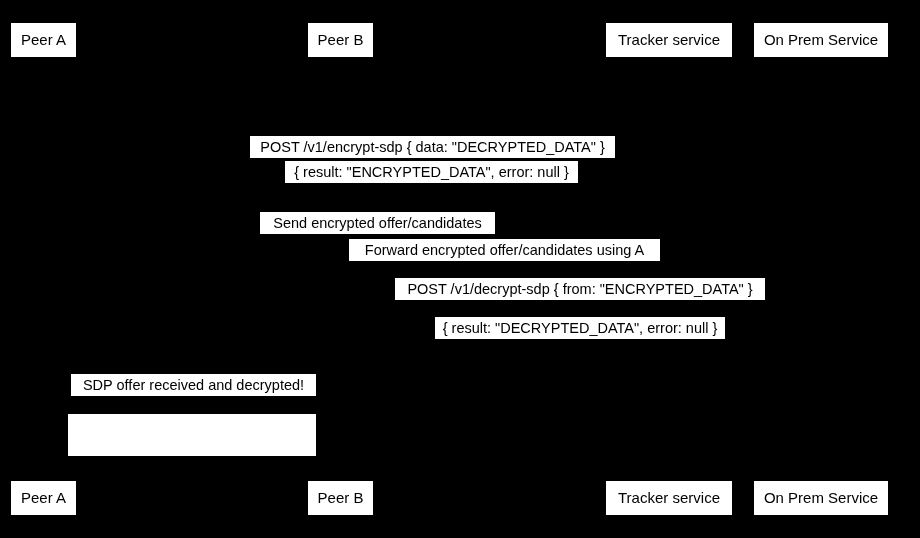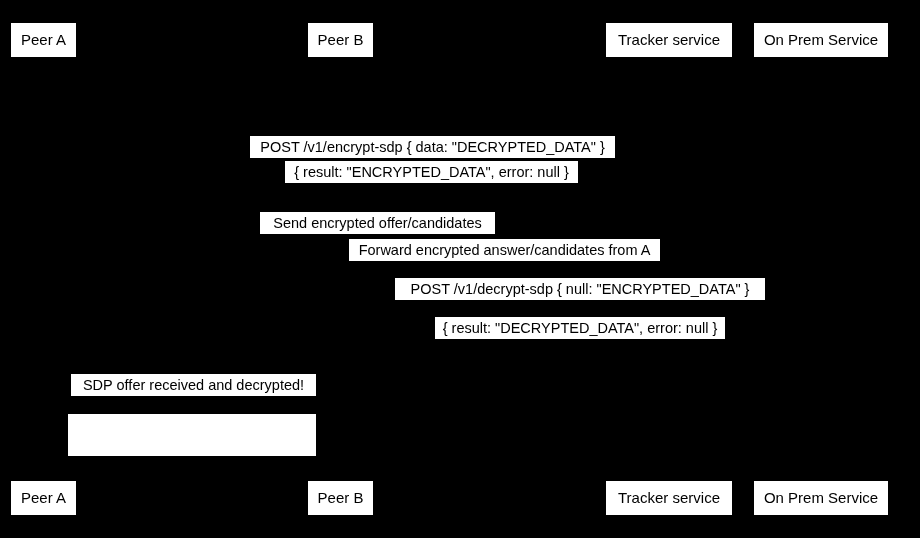--- a/index.html
+++ b/index.html
@@ -70,23 +70,23 @@
   <div class="participant" style="left:605px; top:22px; width:128px;">Tracker service</div>
   <div class="participant" style="left:753px; top:22px; width:136px;">On Prem Service</div>
 
 
   <div class="label" style="left:250px; top:122px; width:365px; height:22px;margin-top:14px;">POST /v1/encrypt-sdp { data: "DECRYPTED_DATA" }</div>
 
   <div class="label" style="left:285px; top:161px; width:293px; height:22px;">{ result: "ENCRYPTED_DATA", error: null }</div>
 
   <div class="label" style="left:238px; top:212px; width:235px; height:22px;margin-left:22px;">Send encrypted offer/candidates</div>
 
-  <div class="label" style="left:349px; top:239px; width:311px; height:22px;">Forward encrypted answer/candidates from A</div>
+  <div class="label" style="left:349px; top:239px; width:311px; height:22px;">Forward encrypted offer/candidates using A</div>
 
-  <div class="label" style="left:395px; top:278px; width:370px; height:22px;">POST /v1/decrypt-sdp { null: "ENCRYPTED_DATA" }</div>
+  <div class="label" style="left:395px; top:278px; width:370px; height:22px;">POST /v1/decrypt-sdp { from: "ENCRYPTED_DATA" }</div>
 
   <div class="label" style="left:435px; top:317px; width:290px; height:22px;">{ result: "DECRYPTED_DATA", error: null }</div>
 
   <div class="label" style="left:71px; top:366px; width:245px; height:22px;margin-top:8px;">SDP offer received and decrypted!</div>
 
   <div class="label two-line" style="left:68px; top:414px; width:248px; height:42px;">
     <span style="display:block;">Create SDP answer and send to An</span>
     <span style="display:block;">using the same mechanism</span>
   </div>
 

